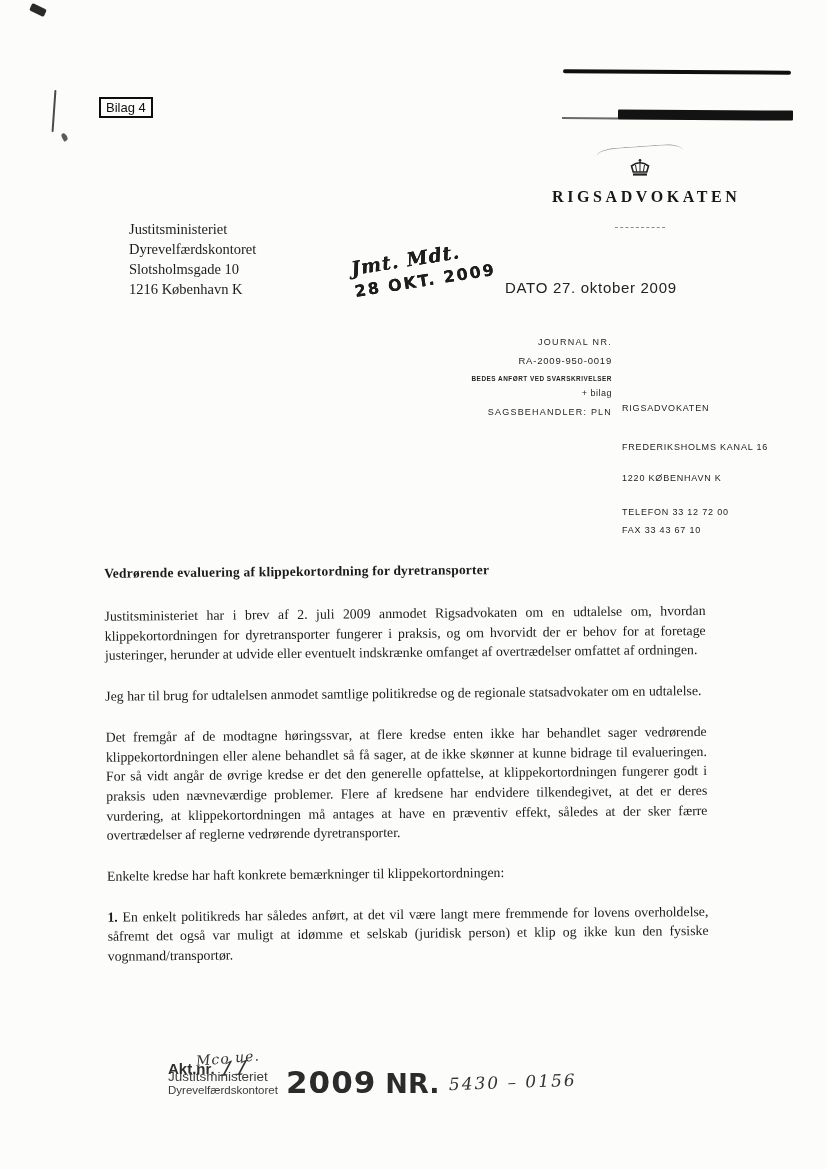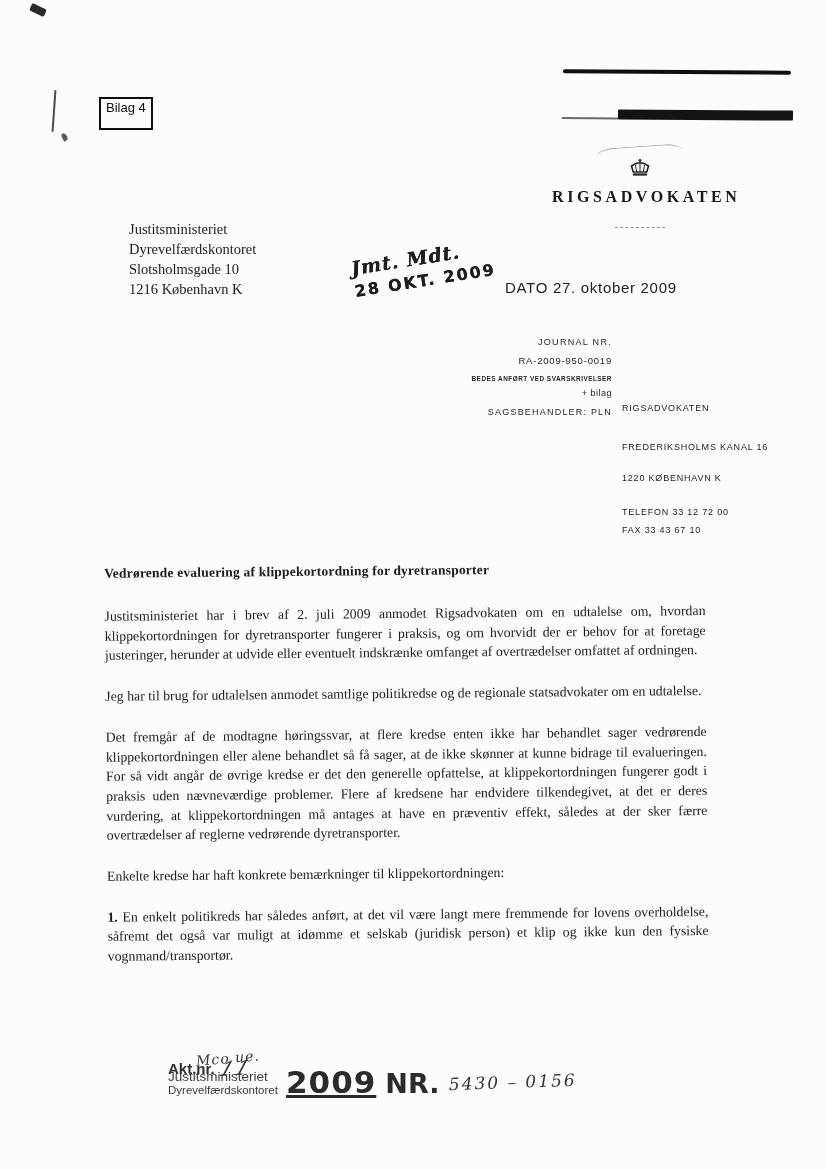--- a/index.html
+++ b/index.html
@@ -17,21 +17,21 @@
   .comma-mark { left:62px; top:133px; width:5px; height:8px; background:#5a5a5a; border-radius:50% 50% 50% 0; transform:rotate(-30deg); }
   .bar1 { left:563px; top:70px; width:228px; height:4px; background:#0f0f0f; border-radius:2px; transform:rotate(0.4deg); }
   .bar2 { left:618px; top:110px; width:175px; height:10px; background:#131313; border-radius:1px; transform:rotate(0.4deg); }
   .bar2::before { content:""; position:absolute; left:-56px; bottom:0; width:56px; height:2px; background:#6a6a6a; }
   .curve-mark { left:597px; top:146px; width:86px; height:14px; border-top:1.5px solid #a8a8a8; border-radius:50% / 100%; transform:rotate(-4deg); }
   .dash-under-title { left:615px; top:227px; width:50px; border-top:1.5px dashed #8c8c8c; }
 
   
   .bilag-box {
     position:absolute; left:99px; top:97px; border:2px solid #0d0d0d;
-    padding:1px 5px 13px; font-family:"Liberation Sans", sans-serif; font-size:13px; color:#111;
+    padding:1px 5px 1px; font-family:"Liberation Sans", sans-serif; font-size:13px; color:#111;
   }
   .crown { position:absolute; left:628px; top:158px; }
   .letterhead-title {
     position:absolute; left:552px; top:188px;
     font-size:16px; letter-spacing:3.6px; font-weight:600; color:#181818;
   }
 
   
   .recipient { position:absolute; left:129px; top:219px; font-size:14.5px; line-height:20px; }
 
@@ -64,21 +64,21 @@
   .subject { font-weight:700; font-size:13.5px; letter-spacing:0.2px; margin-bottom:25px; }
   .letter-body p { font-size:13.8px; line-height:19.7px; text-align:justify; margin-bottom:21px; color:#1b1b1b; }
   .letter-body p b { font-weight:700; }
   .u { }
 
   
   .hand-initials { position:absolute; left:196px; top:1050px; font-family:"DejaVu Serif", serif; font-style:italic; font-size:14px; letter-spacing:1px; transform:rotate(-5deg); color:#333; }
   .stamp-org1 { position:absolute; left:168px; top:1069px; font-family:"Liberation Sans", sans-serif; font-size:13.5px; color:#3c3c3c; }
   .stamp-org2 { position:absolute; left:168px; top:1084px; font-family:"Liberation Sans", sans-serif; font-size:11.5px; color:#3c3c3c; }
   .stamp-row { position:absolute; left:286px; top:1064px; display:flex; align-items:baseline; }
-  .stamp-year { font-family:"DejaVu Sans", sans-serif; font-size:31px; font-weight:700; letter-spacing:1px; color:#2b2b2b;text-decoration:underline; }
+  .stamp-year { font-family:"DejaVu Sans", sans-serif; font-size:31px; font-weight:700; letter-spacing:1px; color:#2b2b2b; }
   .stamp-nr { font-family:"DejaVu Sans", sans-serif; font-size:27px; font-weight:700; margin-left:9px; color:#2b2b2b; }
   .hand-number { font-family:"DejaVu Serif", serif; font-style:italic; font-size:17px; letter-spacing:2px; color:#333; margin-left:10px; transform:rotate(-2deg) translateY(-5px); }
   .akt-row { position:absolute; left:168px; top:1060px; display:flex; align-items:flex-start; }
   .akt-label { font-family:"Liberation Sans", sans-serif; font-weight:700; font-size:15px; color:#2e2e2e; }
   .akt-value { font-family:"DejaVu Serif", serif; font-style:italic; font-size:20px; color:#333; margin-left:6px; transform:skewX(-22deg) rotate(-4deg); letter-spacing:2px; margin-top:-4px; }
 </style>
 </head>
 <body>
 
 <div class="page">

